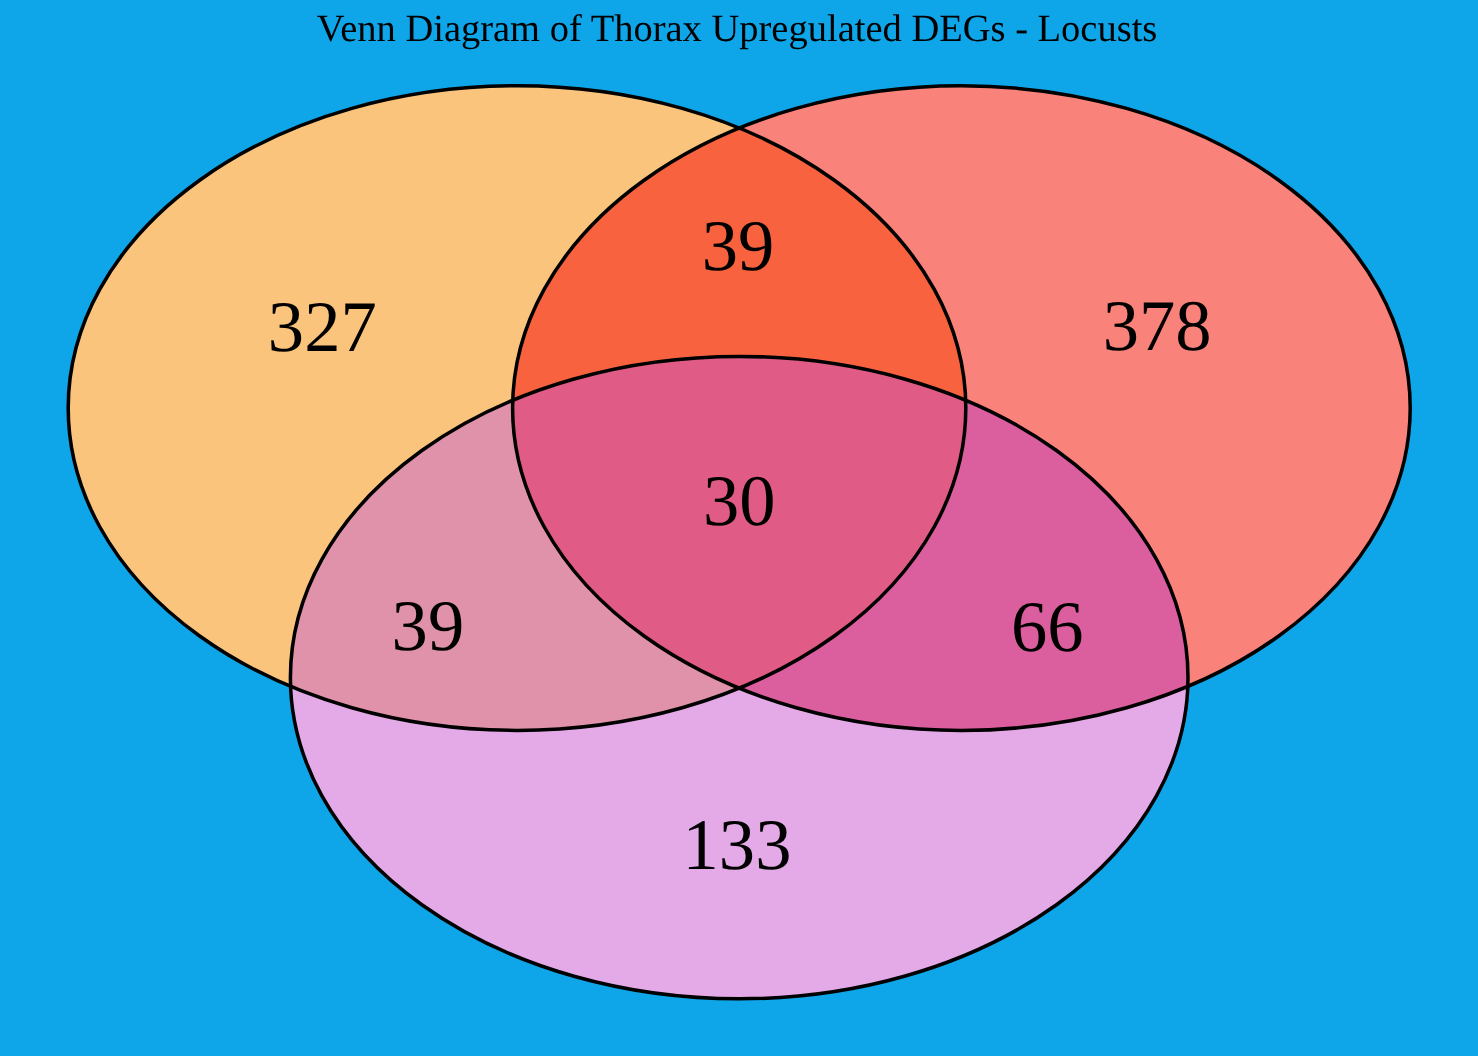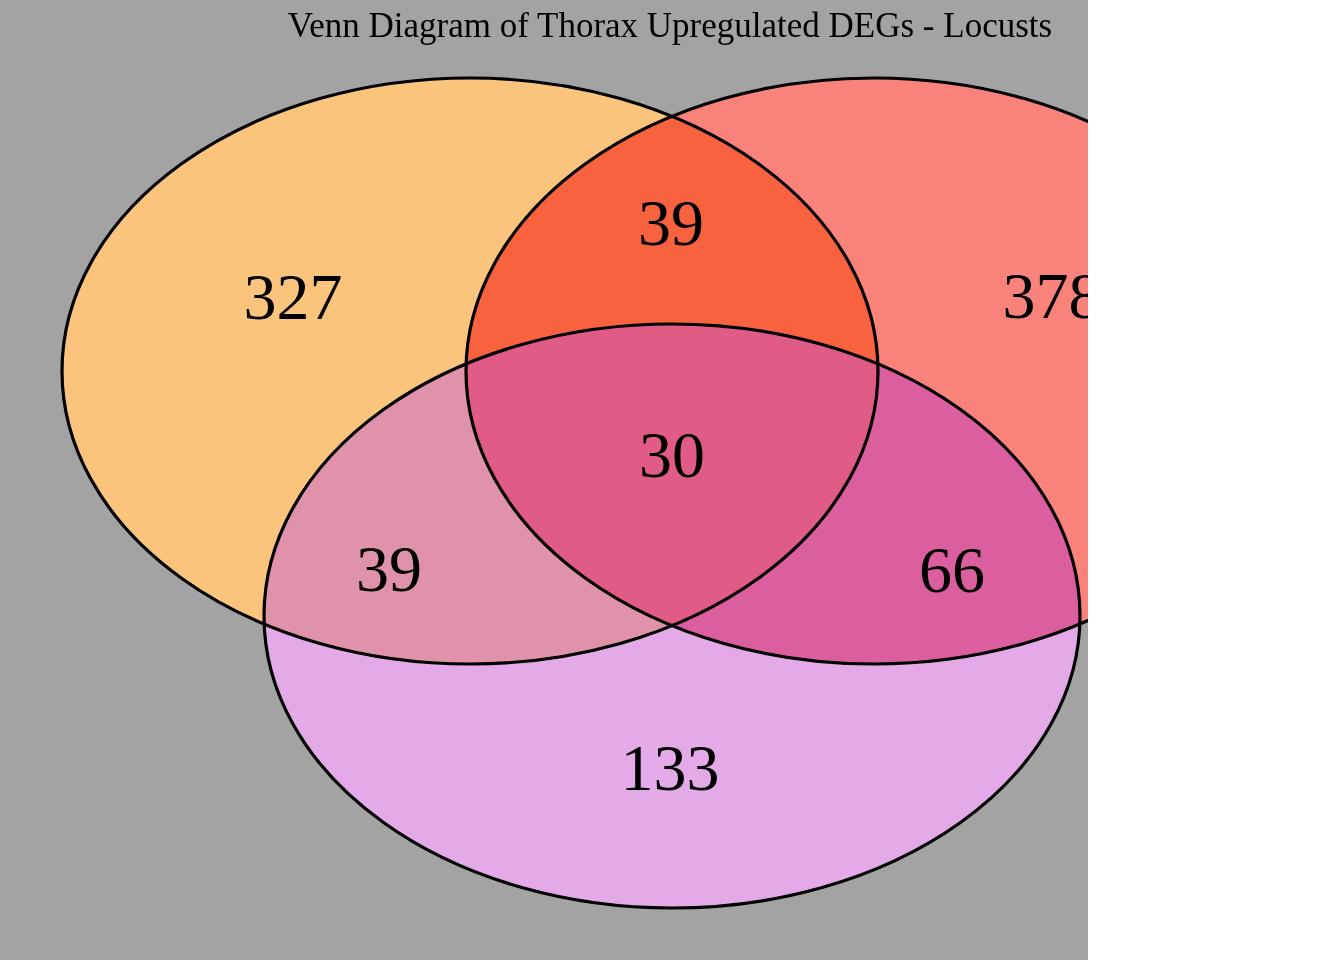--- a/index.html
+++ b/index.html
@@ -1,23 +1,23 @@
 <!DOCTYPE html>
 <html><head>
 <meta charset="utf-8">
 <style>
   html, body {
     margin: 0;
     padding: 0;
     background: #ffffff;
   }
   .figure {
-    width: 1088px;
+    width: 1344px;
     height: 960px;
-    background: #a3a3a3;
+    background: #0ea5e9;
     position: relative;
     overflow: hidden;
   }
   svg { display: block; }
   text {
     fill: #000000;
     font-family: "Liberation Serif", "DejaVu Serif", serif;
   }
   .num {
     font-size: 66px;

